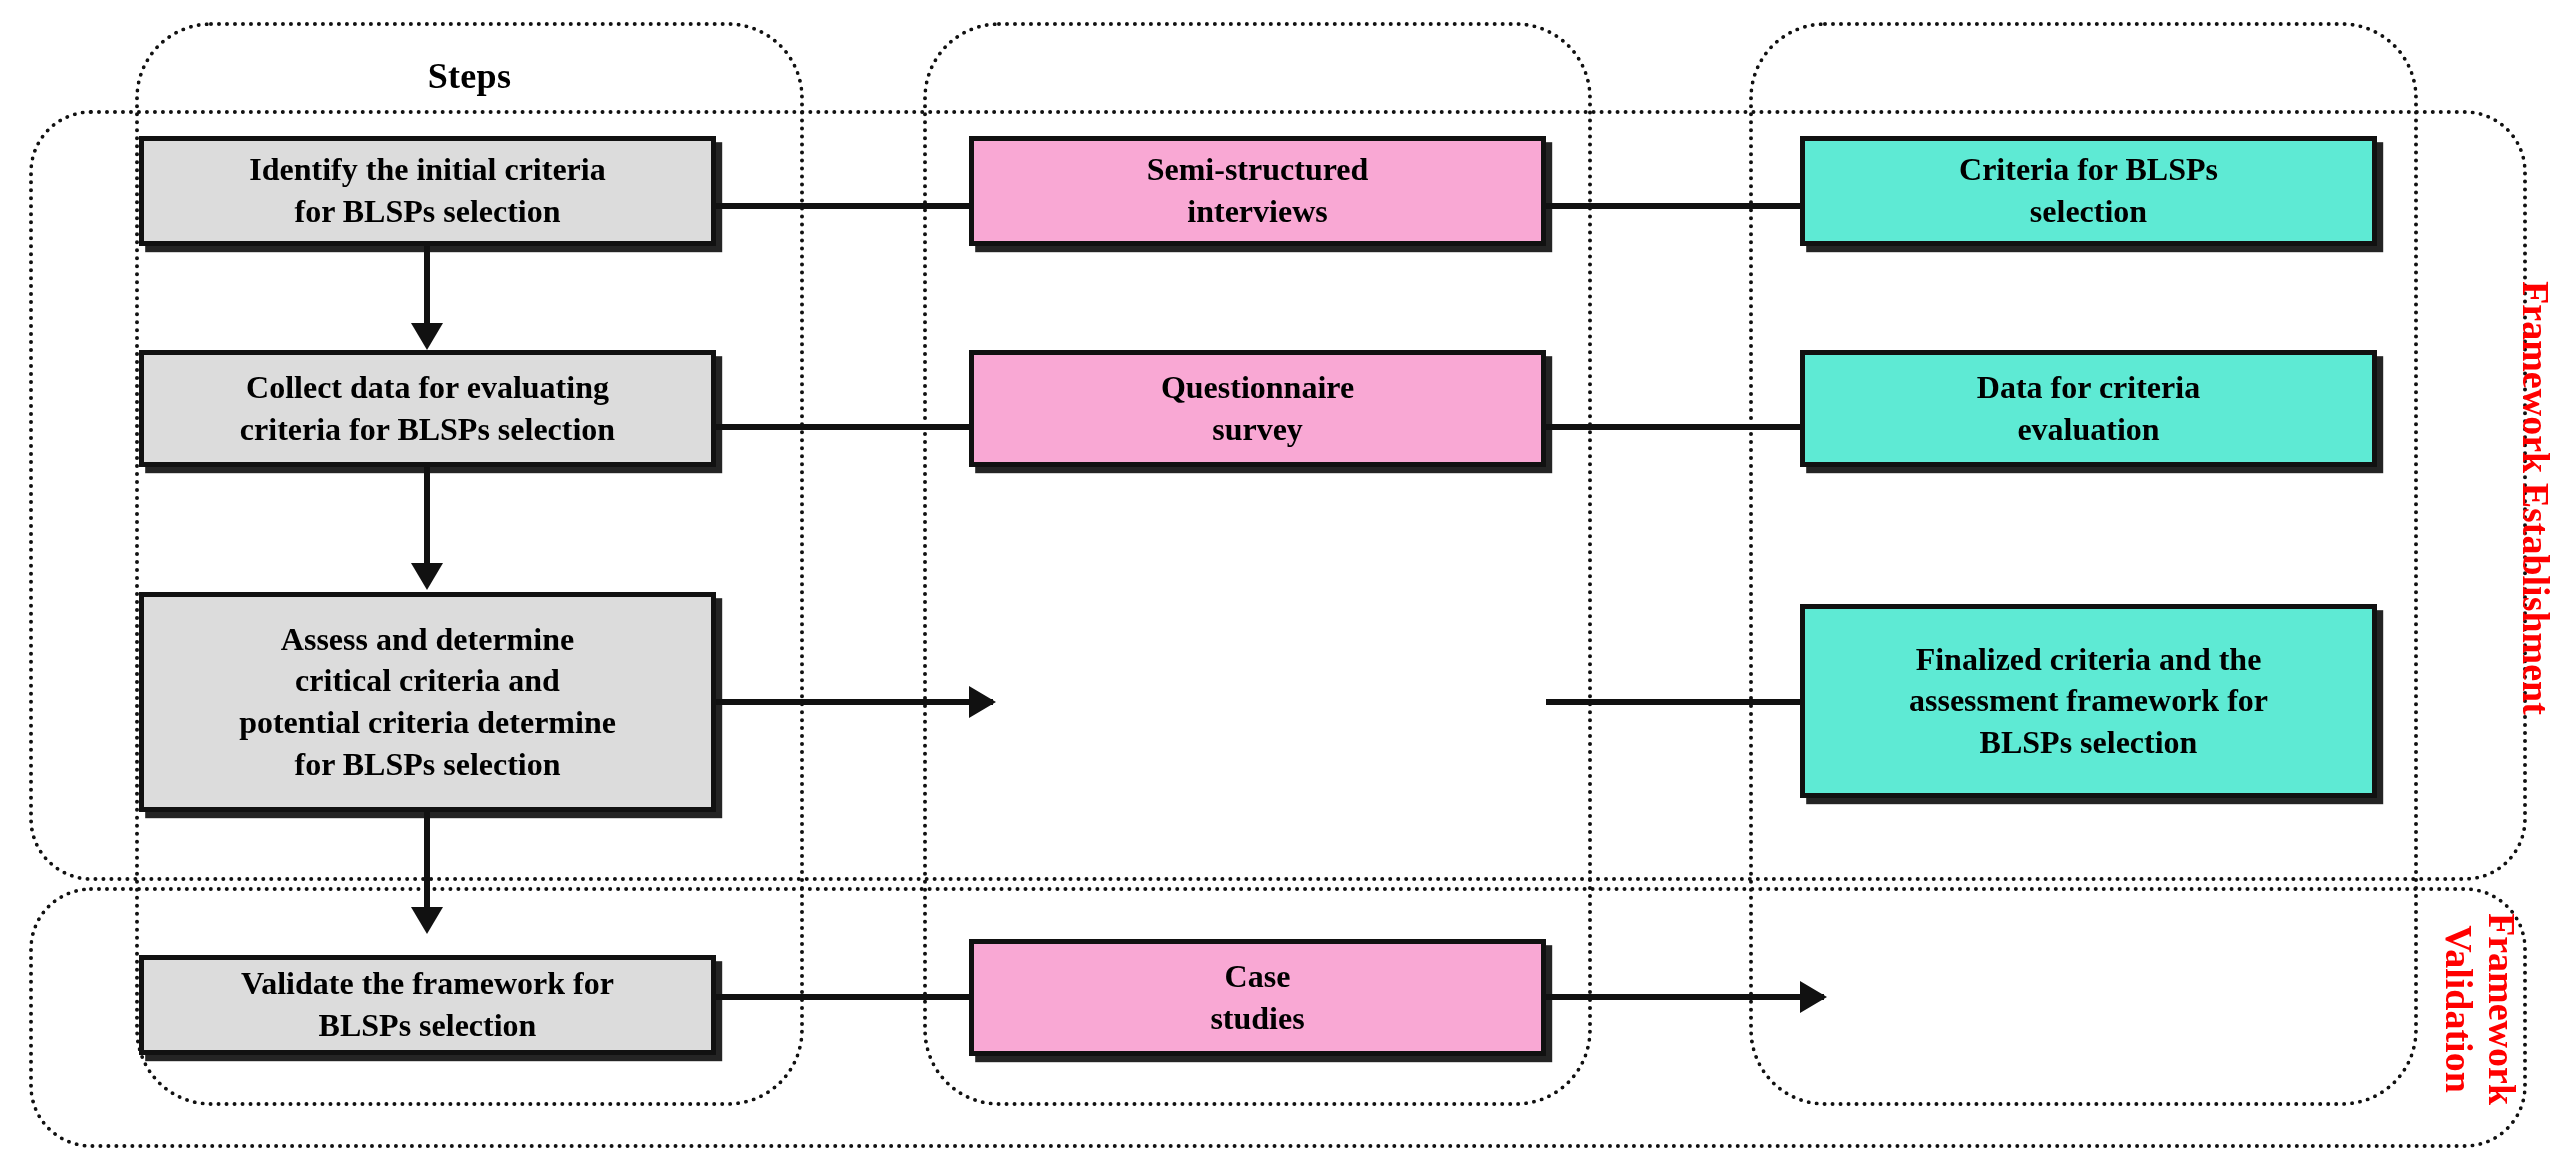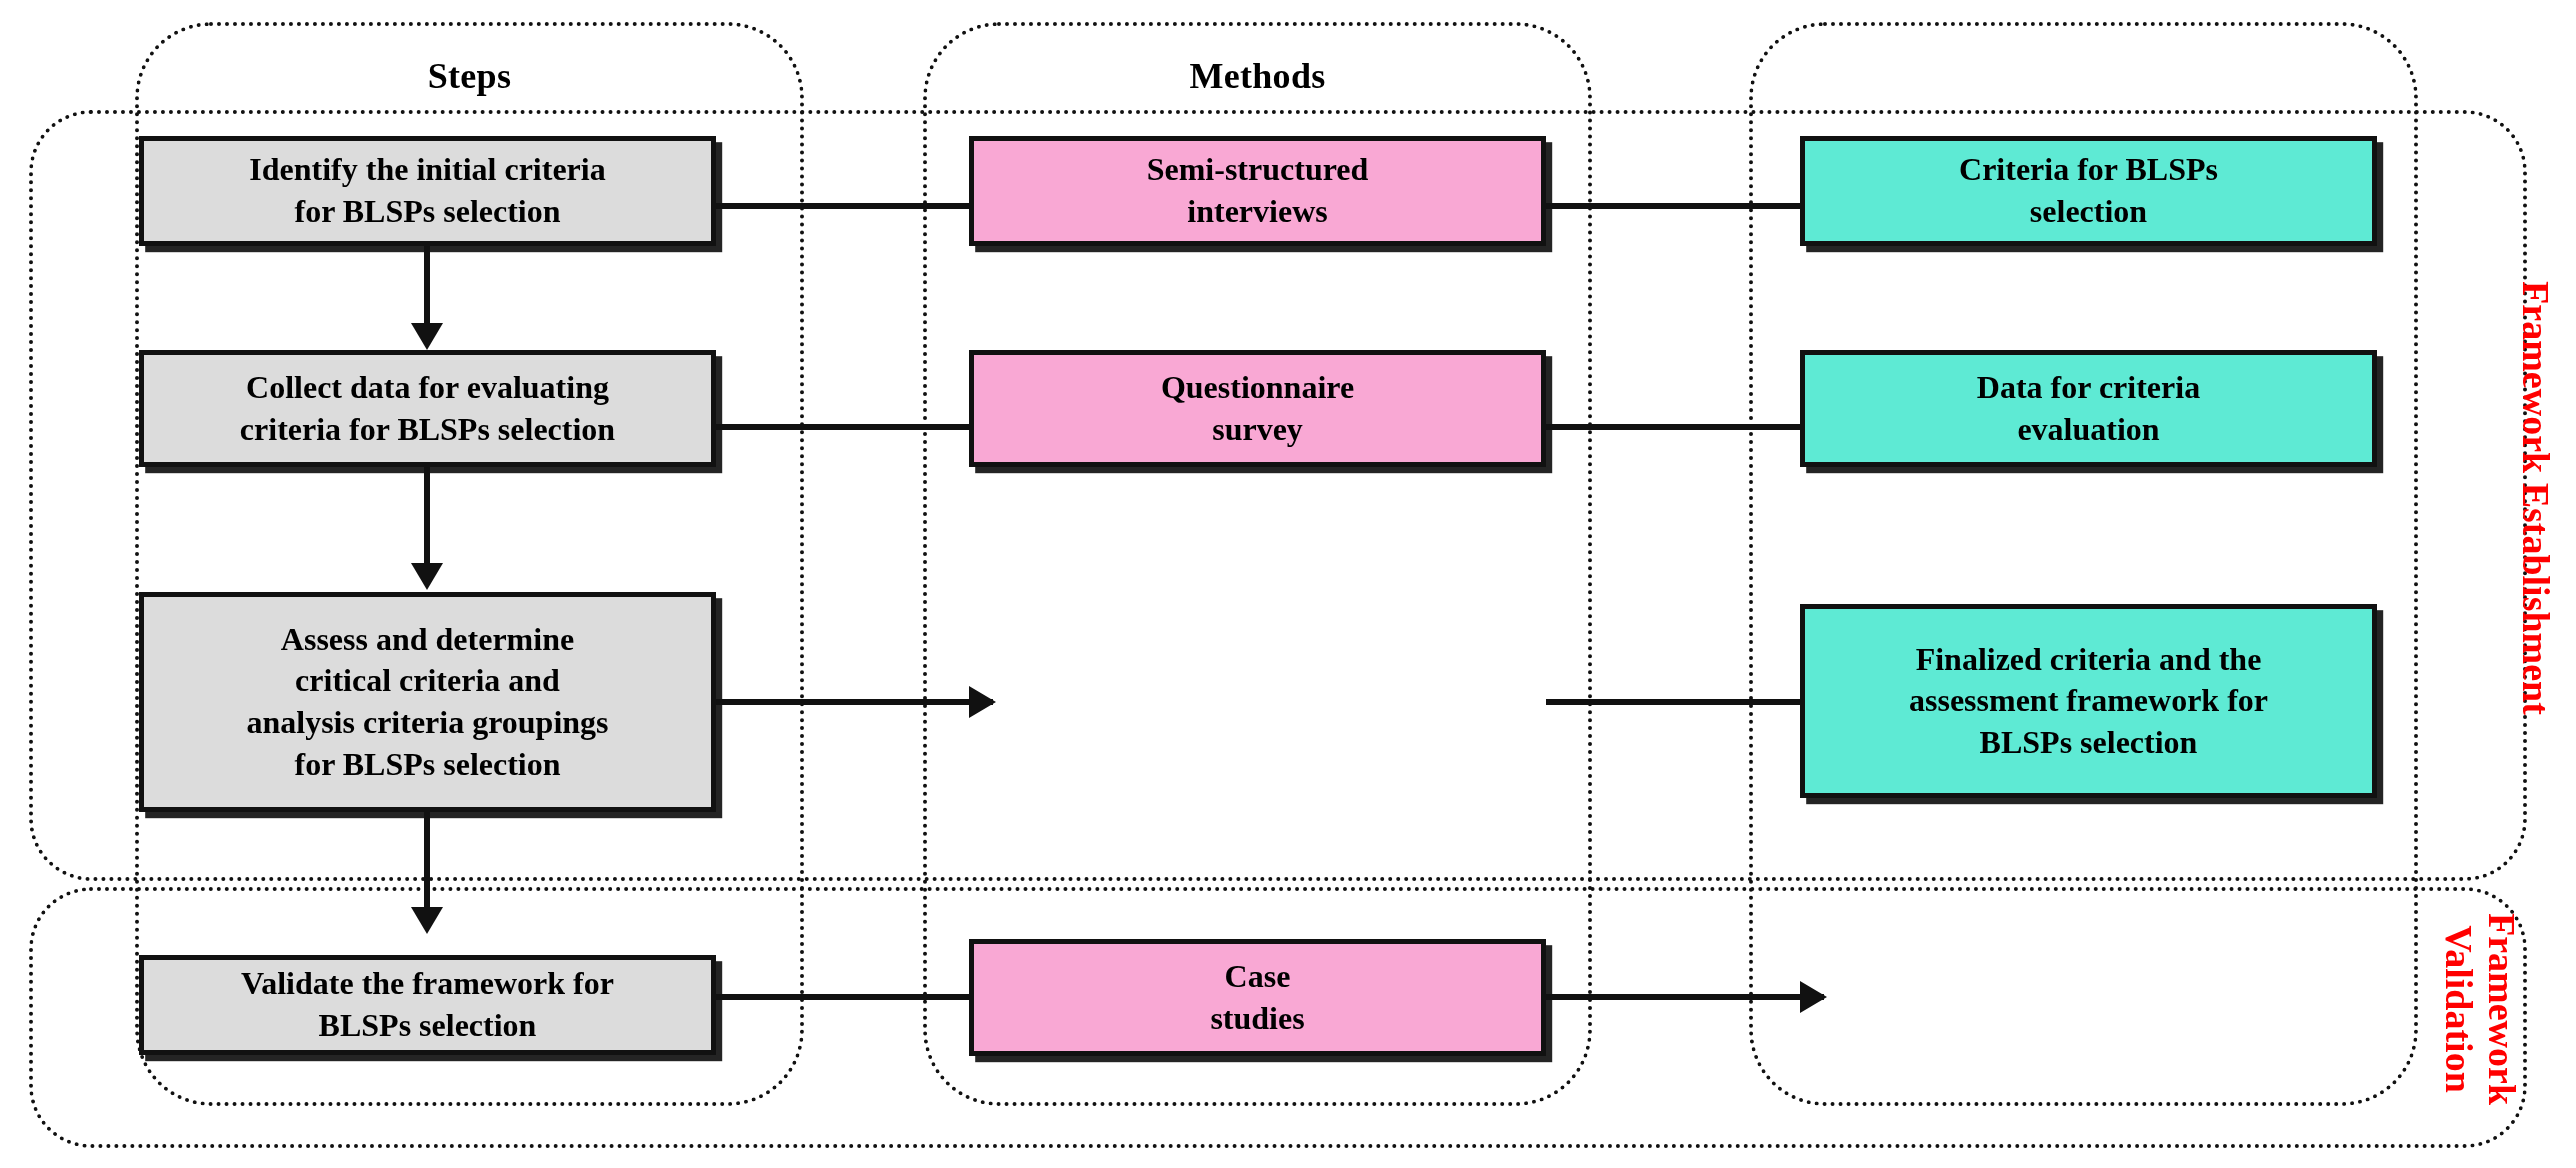--- a/index.html
+++ b/index.html
@@ -127,21 +127,20 @@
 <div id="stage">
 
   <div class="dotgroup dotgroup-col" style="left:135px; top:22px; width:669px; height:1084px;"></div>
   <div class="dotgroup dotgroup-col" style="left:923px; top:22px; width:669px; height:1084px;"></div>
   <div class="dotgroup dotgroup-col" style="left:1749px; top:22px; width:669px; height:1084px;"></div>
 
   <div class="dotgroup" style="left:29px; top:110px; width:2498px; height:771px;"></div>
   <div class="dotgroup" style="left:29px; top:887px; width:2498px; height:261px;"></div>
 
   <div class="col-header" style="left:135px; top:55px; width:669px;">Steps</div>
-  <div class="col-header" style="left:923px; top:55px; width:669px;">Methods</div>
 
   <div class="node step" style="left:139px; top:136px; width:577px; height:110px;">
     <span class="label">
       <span>Identify the initial criteria</span><br>
       <span>for BLSPs selection</span>
     </span>
   </div>
 
   <div class="hline" style="left:715px; top:203px; width:278px;"></div>
   <div class="arrow-right" style="left:969px; top:190px;"></div>
@@ -193,21 +192,21 @@
     </span>
   </div>
 
   <div class="vline" style="left:424px; top:467px; height:110px;"></div>
   <div class="arrow-down" style="left:411px; top:563px;"></div>
 
   <div class="node step" style="left:139px; top:592px; width:577px; height:220px;">
     <span class="label">
       <span>Assess and determine</span><br>
       <span>critical criteria and</span><br>
-      <span>analysis criteria groupings</span><br>
+      <span>potential criteria determine</span><br>
       <span>for BLSPs selection</span>
     </span>
   </div>
 
   <div class="hline" style="left:715px; top:699px; width:278px;"></div>
   <div class="arrow-right" style="left:969px; top:686px;"></div>
 
 
   <div class="hline" style="left:1546px; top:699px; width:278px;"></div>
   <div class="arrow-right" style="left:1800px; top:686px;"></div>

